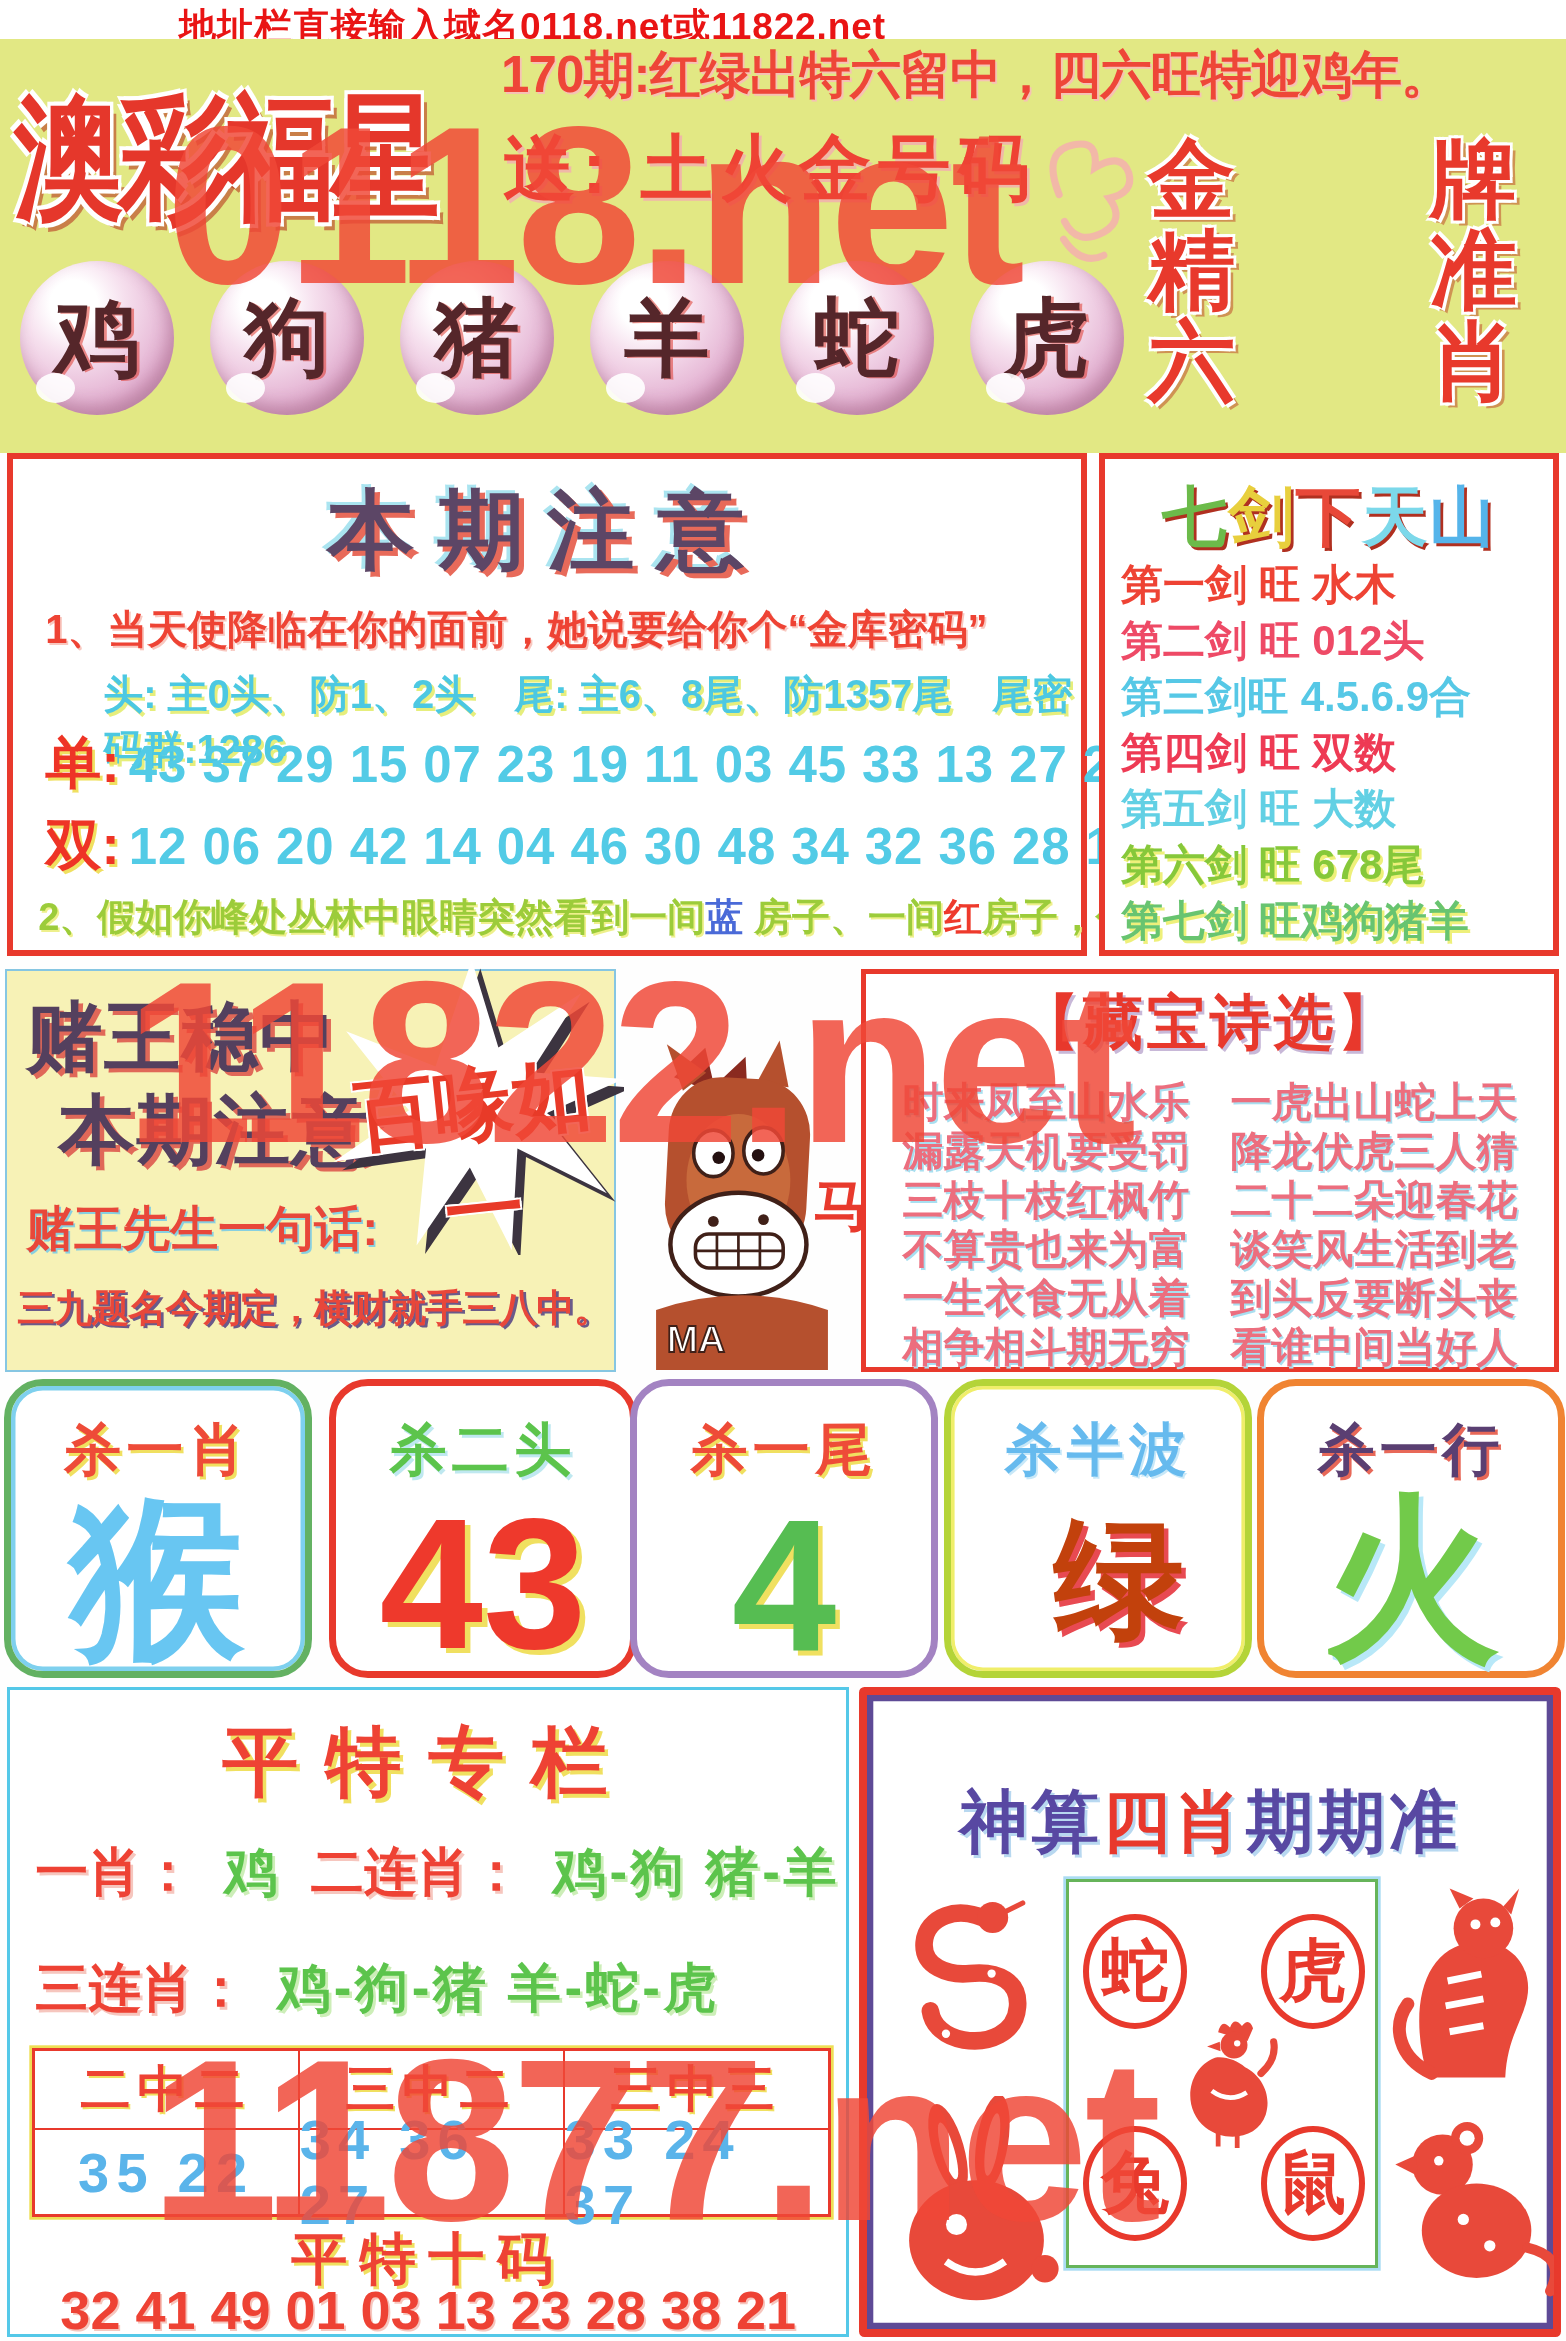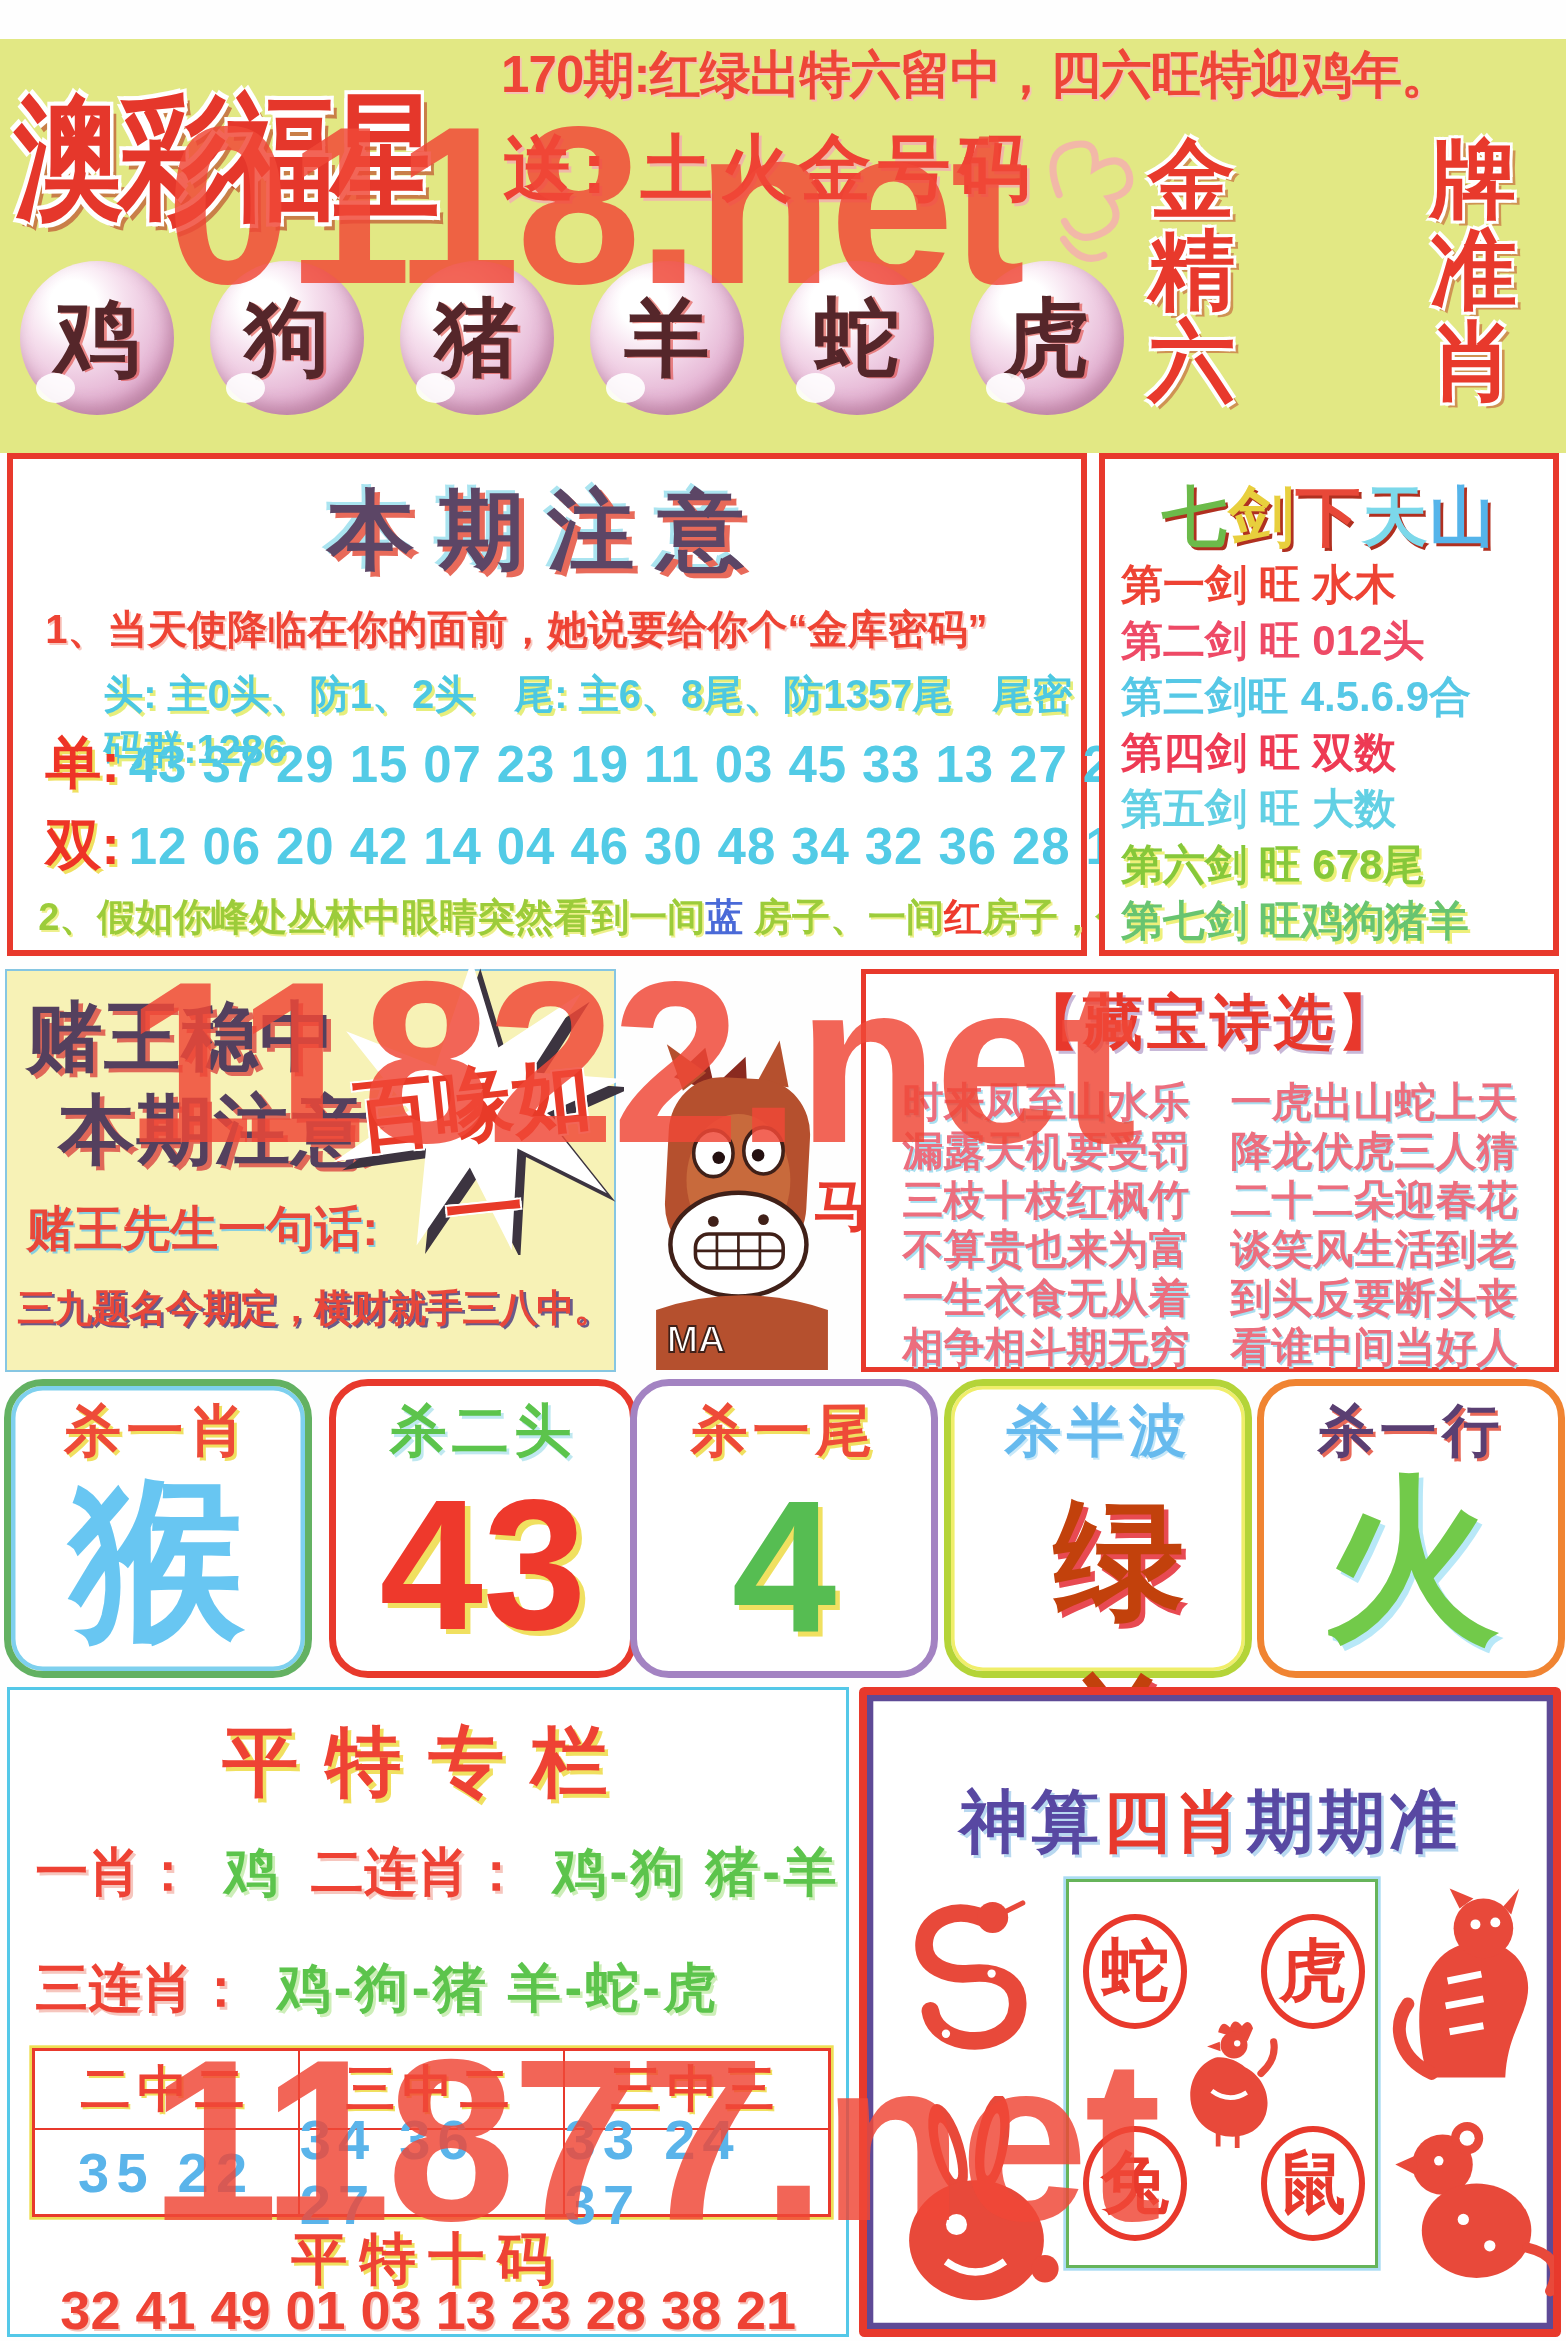--- a/index.html
+++ b/index.html
@@ -74,21 +74,21 @@
 .poem-lines { left:0; top:104px; width:100%; }
 .poem-line { display:flex; justify-content:center; gap:41px; font-size:41px; font-weight:bold; color:#ec6e7e; line-height:49px; text-shadow:1.8px 1.8px 0 #a8dff0; }
 
 
 .kbox { top:1379px; width:308px; height:299px; background:#fff; border-radius:39px; text-align:center; }
 .kb1 { left:3.6px;    border:7.2px solid #63b162; box-shadow:inset 0 0 0 4.5px #7ed0ee; }
 .kb2 { left:329px;  border:7.2px solid #e8392c; }
 .kb3 { left:630px;  border:7.2px solid #a383c2; }
 .kb4 { left:944px; border:7.2px solid #b4d438; box-shadow:inset 0 0 0 3.6px #f0ee6a; }
 .kb5 { left:1257px; border:7.2px solid #f08432; }
-.kb-label { margin-top:7px; font-size:57px; font-weight:bold; letter-spacing:5.4px; }
+.kb-label { margin-top:26px; font-size:57px; font-weight:bold; letter-spacing:5.4px; }
 .kb1 .kb-label{color:#ee4b38; text-shadow:2.7px 2.7px 0 #f0e060;}
 .kb2 .kb-label{color:#5cc44c; text-shadow:2.7px 2.7px 0 #bfe8f0;}
 .kb3 .kb-label{color:#ee4b38; text-shadow:2.7px 2.7px 0 #f0e060;}
 .kb4 .kb-label{color:#66baee; text-shadow:1.8px 1.8px 0 #c8e8f8;}
 .kb5 .kb-label{color:#5a3f72; text-shadow:2.7px 2.7px 0 #e86858;}
 .kb-value { line-height:1.0; margin-top:1.8px; font-weight:bold; }
 .kb1 .kb-value{font-size:175px; color:#68c6f2;}
 .kb2 .kb-value{font-size:186px; color:#ee392c; text-shadow:5.4px 5.4px 0 #f0e060;}
 .kb3 .kb-value{font-size:188px; color:#56bd52; text-shadow:4.5px 4.5px 0 #f0e060;}
 .kb4 .kb-value{font-size:131px; color:#c2410c; letter-spacing:1.8px; line-height:1.35; text-shadow:4.5px 4.5px 0 #e84a52;margin-left:44px;}
@@ -116,20 +116,23 @@
 .fx-circle { position:absolute; width:104px; height:115px; border:6.3px solid #e8392c; border-radius:50%; display:flex; align-items:center; justify-content:center;
   font-size:68px; font-weight:bold; color:#e8392c; }
 .fx-c1{left:14.3px; top:32px;} .fx-c2{left:192px; top:32px;} .fx-c3{left:14.3px; top:244px;} .fx-c4{left:192px; top:244px;}
 .papercut { position:absolute; }
 </style>
 </head>
 <body>
 
 <div id="page">
 
+  <div class="abs topbar">
+    <span>地址栏直接输入域名0118.net或11822.net</span>
+  </div>
 
   <div class="abs header">
     <div class="abs logo">澳彩福星</div>
     <div class="abs headline">170期:红绿出特六留中，四六旺特迎鸡年。</div>
     <div class="abs subline">送: 土火金号码</div>
     <div class="abs balls">
       <div class="ball">
           <span>鸡</span>
         </div>
       <div class="ball">

